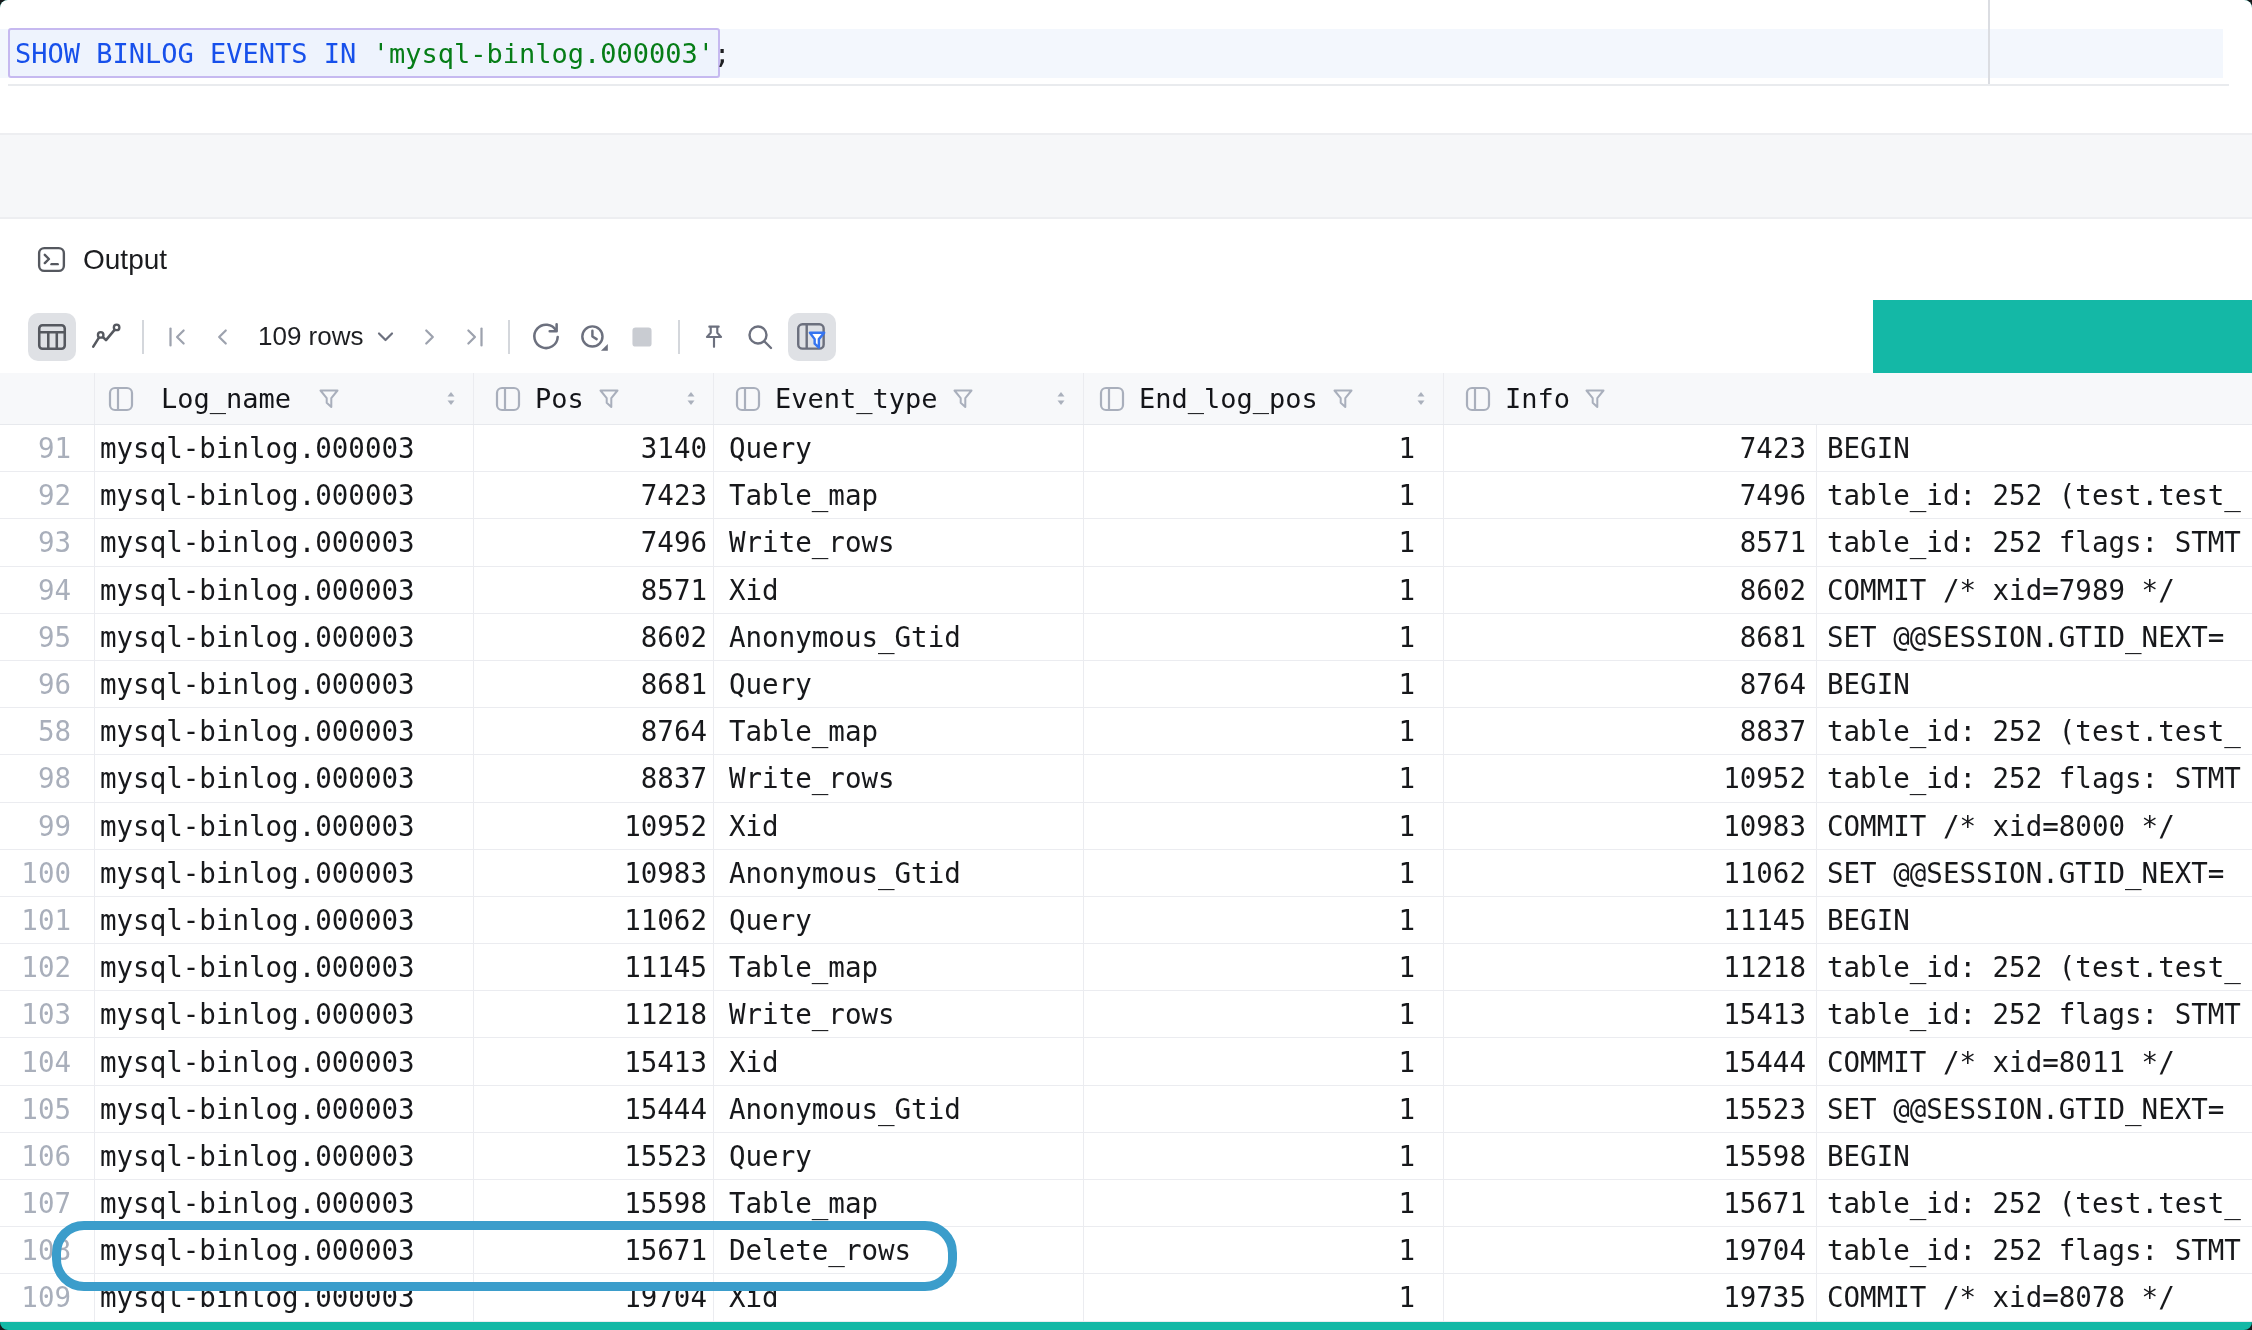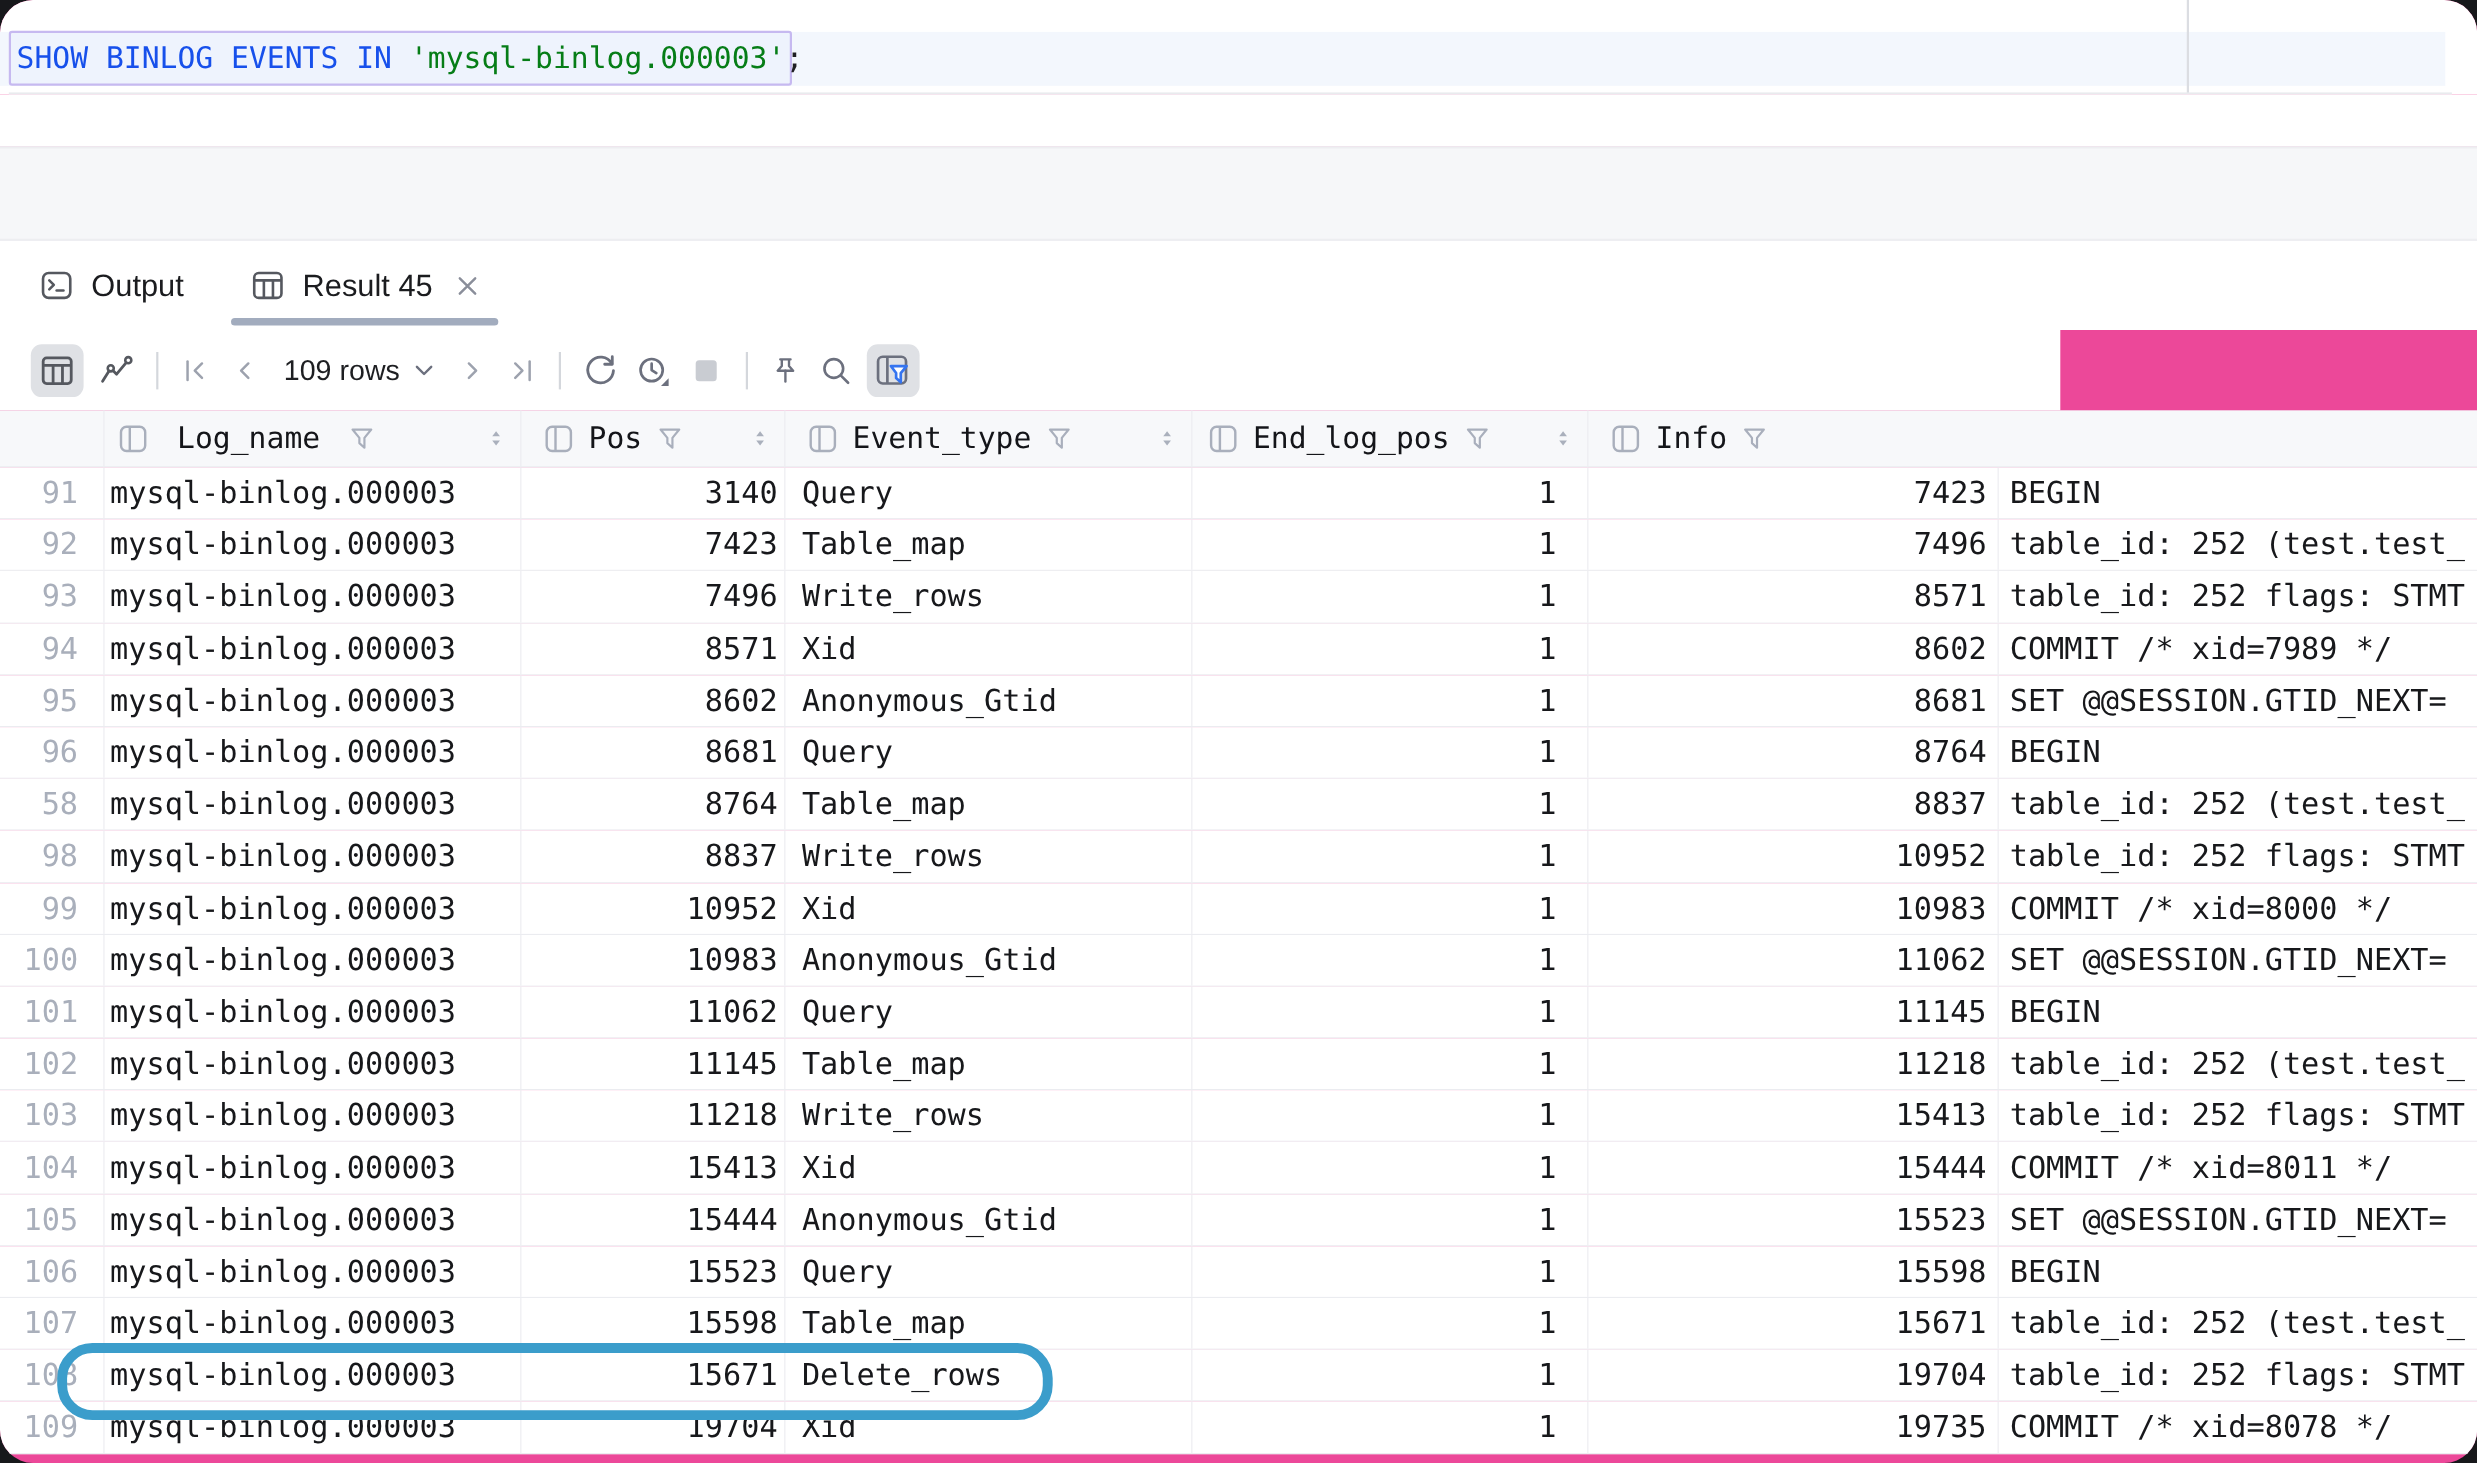--- a/index.html
+++ b/index.html
@@ -1,16 +1,16 @@
 <!DOCTYPE html>
 <html><head>
 <meta charset="utf-8">
 <style>
   html,body{margin:0;padding:0;background:#17181b;}
-  .screen{position:relative;width:2252px;height:1330px;background:#ec4899;border-radius:30px;overflow:hidden;
+  .screen{position:relative;width:2252px;height:1330px;background:#14b8a6;border-radius:8px;overflow:hidden;
           font-family:"Liberation Sans",sans-serif;color:#1e1f22;text-decoration:underline;}
   
   .editor{position:absolute;left:0;top:0;width:2252px;height:86px;background:#fff;}
   .current-line{position:absolute;left:0;top:29px;width:2223px;height:49px;background:#f3f7fd;}
   .margin-guide{position:absolute;left:1988px;top:0;width:2px;height:85px;background:#dbdde2;}
   .stmt-box{position:absolute;left:8px;top:28px;width:712px;height:50px;border:2px solid #c6b9f0;border-radius:3px;
             box-sizing:border-box;background:#eef3fd;}
   .sql-line{position:absolute;left:15px;top:29px;height:49px;display:flex;align-items:center;
             font-family:"DejaVu Sans Mono",monospace;font-size:27px;white-space:pre;}
   .sql-kw{color:#1750eb;}
@@ -80,34 +80,20 @@
     <div class="tab">
       <span>
         <svg width="33" height="33" viewBox="0 0 32 32">
             <rect x="4" y="5" width="24" height="22" rx="5" fill="none" stroke="#55585f" stroke-width="2.3"></rect>
             <path d="M9.5 11.5l4 4-4 4" fill="none" stroke="#55585f" stroke-width="2.3" stroke-linecap="round" stroke-linejoin="round"></path>
             <path d="M16 20.5h6" stroke="#55585f" stroke-width="2.3" stroke-linecap="round"></path>
           </svg>
       </span>
       <span>Output</span>
     </div>
-    <div class="tab active">
-      <span>
-        <svg width="33" height="33" viewBox="0 0 32 32">
-            <rect x="4" y="5" width="24" height="22" rx="4" fill="none" stroke="#55585f" stroke-width="2.3"></rect>
-            <path d="M4 11.5h24M12.5 11.5V27M20.5 11.5V27" fill="none" stroke="#55585f" stroke-width="2.3"></path>
-          </svg>
-      </span>
-      <span>Result 45</span>
-      <span class="close-x">
-        <svg width="22" height="22" viewBox="0 0 22 22">
-            <path d="M4 4l14 14M18 4L4 18" stroke="#8a8e9a" stroke-width="2.2" stroke-linecap="round"></path>
-          </svg>
-      </span>
-    </div>
   </div>
 
   <div class="toolbar">
     <div class="tbtn active">
       <svg width="34" height="34" viewBox="0 0 32 32">
           <rect x="4" y="5" width="24" height="22" rx="3" fill="none" stroke="#55585f" stroke-width="2.4"></rect>
           <path d="M4 11.5h24M12.5 11.5V27M20.5 11.5V27" fill="none" stroke="#55585f" stroke-width="2.4"></path>
         </svg>
     </div>
     <div class="tbtn" style="margin-left:6px;">

